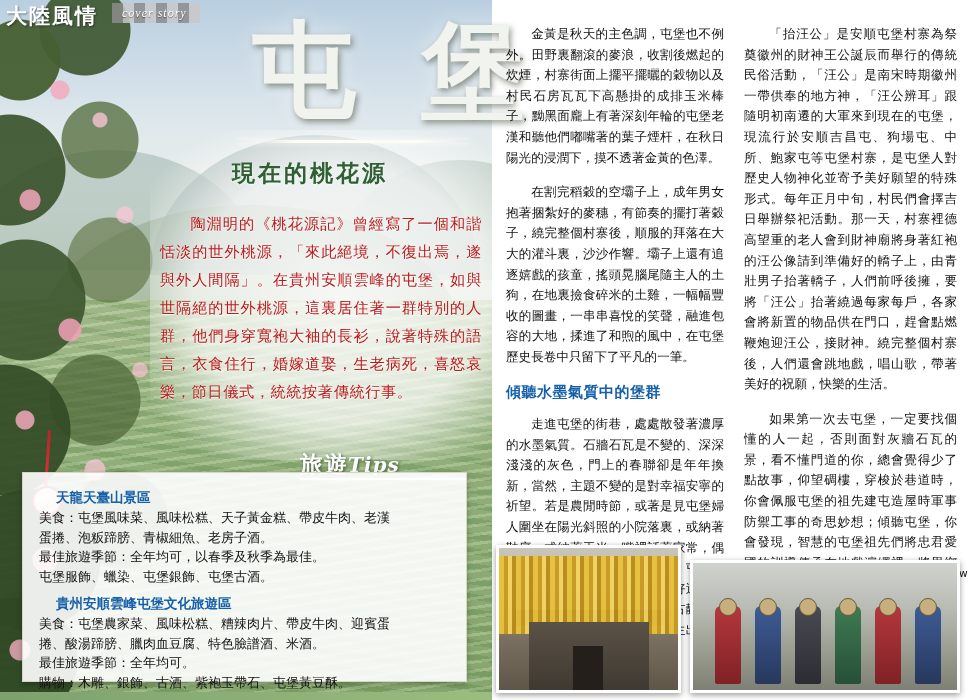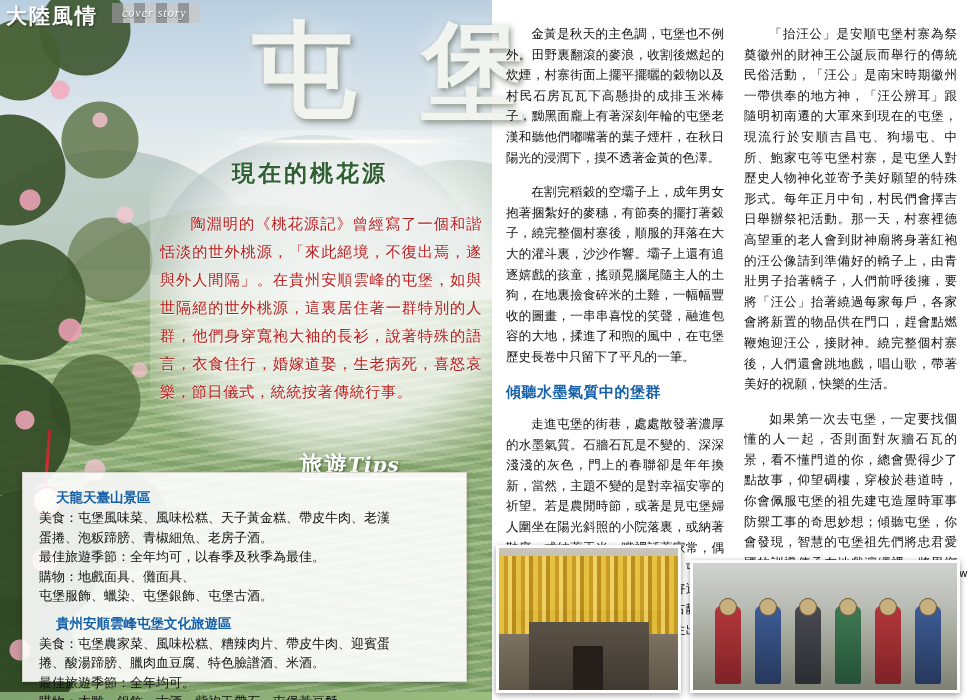--- a/index.html
+++ b/index.html
@@ -369,21 +369,20 @@
   <div class="tips-rule"></div>
   <div class="amulet-cord"></div>
   <div class="amulet"></div>
 
   <div id="tips">
     <div class="tips-block">
       <div class="tips-sec-title">天龍天臺山景區</div>
       <div class="tips-line">美食：屯堡風味菜、風味松糕、天子黃金糕、帶皮牛肉、老漢</div>
       <div class="tips-line">蛋捲、泡粄蹄膀、青椒細魚、老房子酒。</div>
       <div class="tips-line">最佳旅遊季節：全年均可，以春季及秋季為最佳。</div>
-      <div class="tips-line">購物：地戲面具、儺面具、</div>
       <div class="tips-line">屯堡服飾、蠟染、屯堡銀飾、屯堡古酒。</div>
     </div>
     <div class="tips-block">
       <div class="tips-sec-title">貴州安順雲峰屯堡文化旅遊區</div>
       <div class="tips-line">美食：屯堡農家菜、風味松糕、糟辣肉片、帶皮牛肉、迎賓蛋</div>
       <div class="tips-line">捲、酸湯蹄膀、臘肉血豆腐、特色臉譜酒、米酒。</div>
       <div class="tips-line">最佳旅遊季節：全年均可。</div>
       <div class="tips-line">購物：木雕、銀飾、古酒、紫袍玉帶石、屯堡黃豆酥。</div>
     </div>
   </div>

